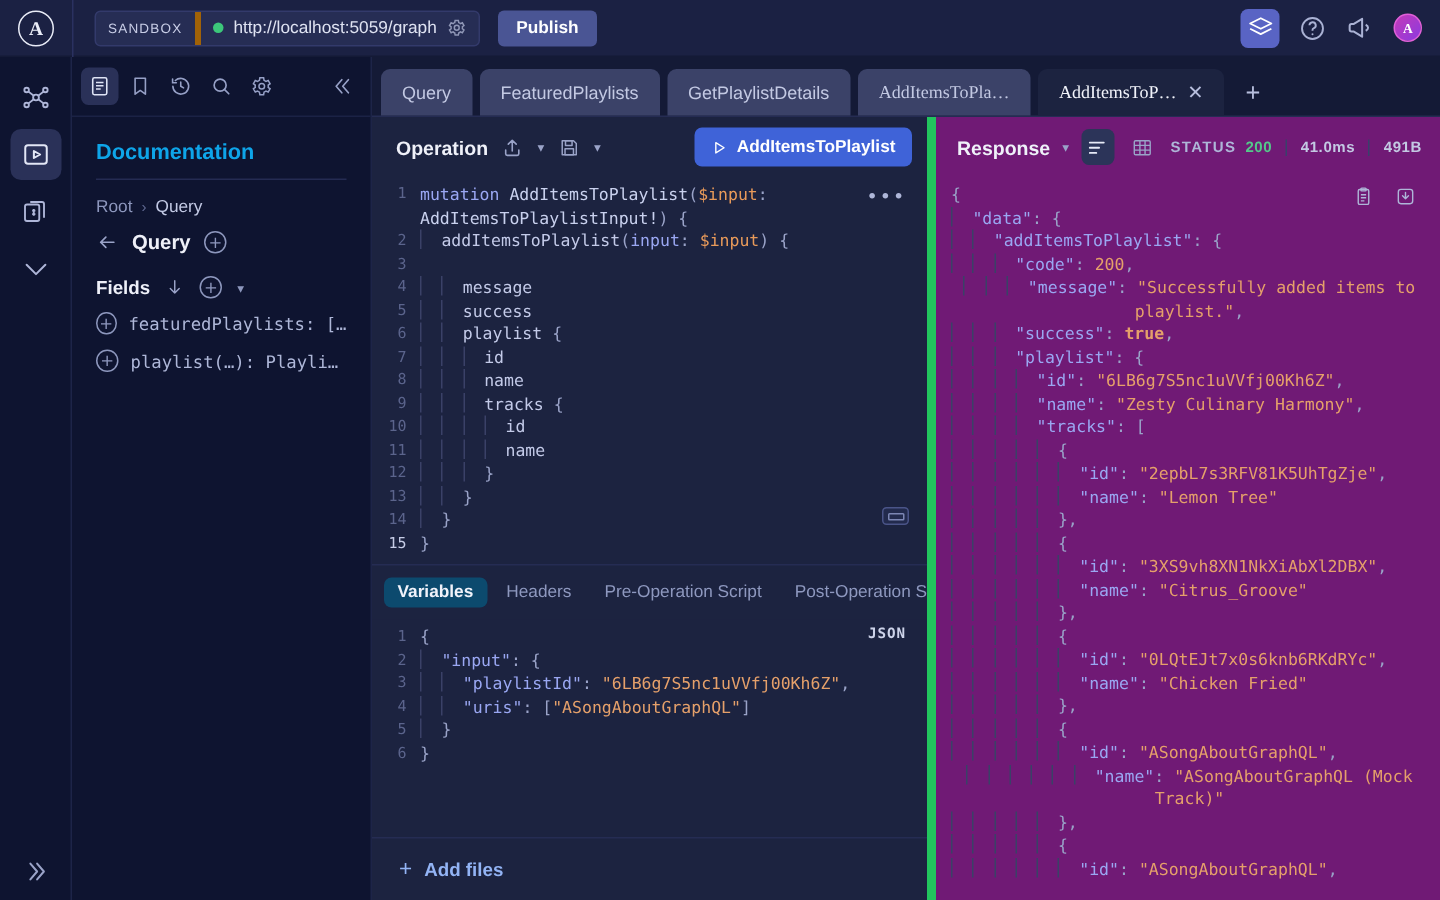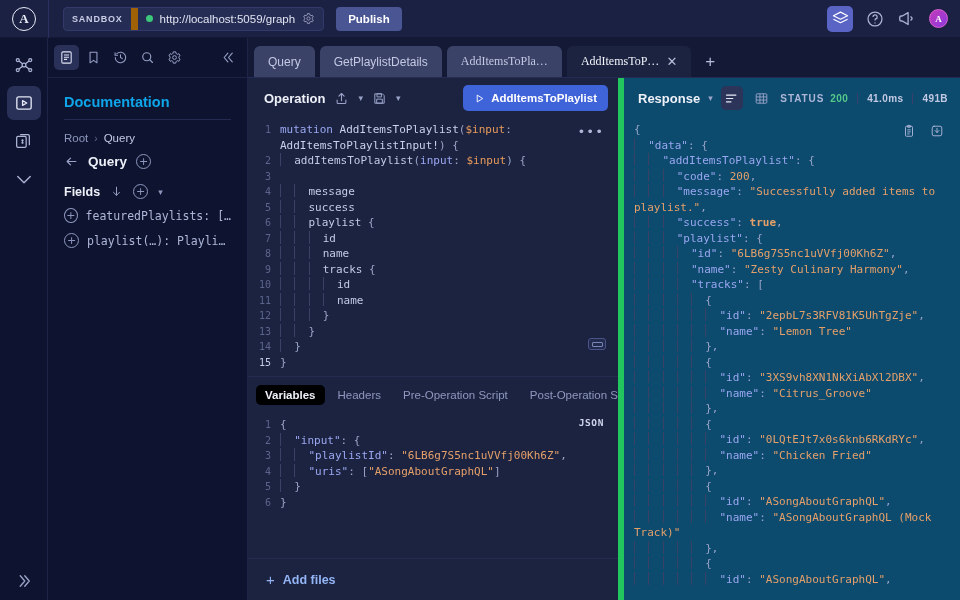--- a/index.html
+++ b/index.html
@@ -27,24 +27,24 @@
     font-family: "Liberation Serif", serif;
   }
   .topbar-divider { width: 1px; height: 38px; background: #2a3160; }
   .url-group {
     display: flex; align-items: center;
     margin-left: 14px;
     background: #262d54; border: 1px solid #333a6b;
     border-radius: 4px; height: 24px; overflow: hidden;
   }
   .sandbox-chip {
-    font-size: 9px; font-weight: 700; letter-spacing: .8px;
+    font-size: 9px; font-weight: 400; letter-spacing: .8px;
     color: #c8cde6; padding: 0 8px; height: 100%;
     display: flex; align-items: center;
-    border-right: 7px solid #a16207;
+    border-right: 4px solid #a16207;
   }
   .url-box {
     display: flex; align-items: center; gap: 7px;
     padding: 0 8px; height: 100%;
   }
   .dot-green { width: 7px; height: 7px; border-radius: 50%; background: #3cc77a; }
   .url-text { font-size: 11.5px; color: #dfe3f2; }
   .gear-sm { opacity: .72; display: flex; }
   .publish-btn {
     margin-left: 12px; height: 24px; padding: 0 12px;
@@ -240,36 +240,36 @@
 
   .vars-section { flex: 1; display: flex; flex-direction: column; min-height: 0; border-top: 1px solid #252c53; }
   .vars-tabs {
     height: 36px; flex: 0 0 36px; display: flex; align-items: center;
     gap: 4px; padding: 0 8px; overflow: hidden;
   }
   .vtab {
     padding: 4px 9px; border-radius: 5px;
     font-size: 11.5px; color: #8e98bf; cursor: pointer; white-space: nowrap;
   }
-  .vtab.active { background: #000000; color: #f0f2fa; font-weight: 700; }
+  .vtab.active { background: #0c4a6e; color: #f0f2fa; font-weight: 700; }
   .json-tag {
     position: absolute; right: 14px; top: 2px;
     font-size: 9.5px; font-weight: 700; letter-spacing: .6px; color: #cdd3e9;
   }
   .v-editor { flex: 1; }
   .addfiles {
     height: 42px; flex: 0 0 42px;
     display: flex; align-items: center; gap: 8px;
     padding: 0 18px; border-top: 1px solid #252c53;
     color: #93b4f5; font-size: 12.5px; font-weight: 700; cursor: pointer;
   }
   .addfiles .p { font-size: 15px; font-weight: 400; }
 
   
-  .right-pane { flex: 1; background: #0c4a6e; display: flex; flex-direction: column; min-width: 0; position: relative; }
+  .right-pane { flex: 1; background: #701a75; display: flex; flex-direction: column; min-width: 0; position: relative; text-align: center; }
   .resp-head {
     height: 40px; flex: 0 0 40px;
     display: flex; align-items: center; gap: 8px; padding: 0 12px 0 14px;
   }
   .resp-title { font-size: 13px; font-weight: 700; color: #eff1f9; }
   .seg {
     width: 26px; height: 24px; border-radius: 5px;
     display: flex; align-items: center; justify-content: center;
     color: #9aa3c8; cursor: pointer;
   }
@@ -462,20 +462,23 @@
         <span class="plus-circle">+</span>
         <span>playlist(…): Playli…</span>
       </div>
     </div>
 
     <div class="main">
 
       <div class="tabbar" id="tabbar">
           <div class="tab">
             <span class="lbl">Query</span>
+          </div>
+          <div class="tab">
+            <span class="lbl">FeaturedPlaylists</span>
           </div>
           <div class="tab">
             <span class="lbl">GetPlaylistDetails</span>
           </div>
           <div class="tab wide">
             <span class="lbl">AddItemsToPla…</span>
           </div>
           <div class="tab active wide">
             <span class="lbl">AddItemsToP…</span>
             <span class="x">✕</span>

